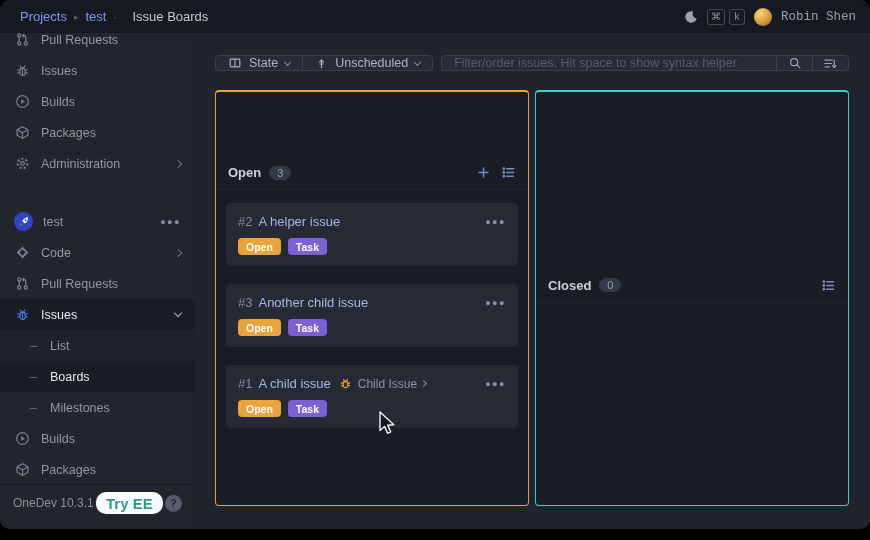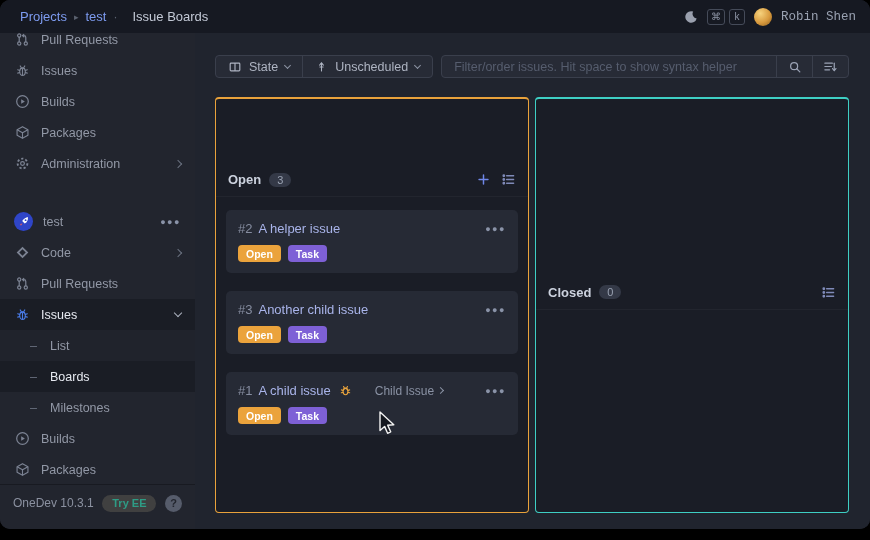--- a/index.html
+++ b/index.html
@@ -33,26 +33,26 @@
   .chev-right { width:6px; height:6px; border-right:1.5px solid #6b7280; border-bottom:1.5px solid #6b7280; transform:rotate(-45deg); margin-left:auto; }
   .chev-down { width:6px; height:6px; border-right:1.5px solid #aab0be; border-bottom:1.5px solid #aab0be; transform:rotate(45deg); margin-left:auto; margin-top:-3px; }
   .spacer { height:27px; }
   .proj-avatar { width:19px; height:19px; flex:none; }
   .dots { margin-left:auto; color:#8a93a8; font-size:9px; letter-spacing:1.5px; }
   .sub { padding-left:30px; }
   .dash { color:#6b7280; width:10px; flex:none; }
   .sub.active-page { background:#1a1d25; color:#e7eaf1; }
   .sidebar-footer { position:absolute; left:0; right:0; bottom:8px; height:37px; background:#22252e; border-top:1px solid rgba(0,0,0,.28); display:flex; align-items:center; justify-content:space-between; padding:0 13px; z-index:3; }
   .version { font-size:12px; color:#8b91a0; }
-  .tryee { background:#404040; color:#2e9c85; font-size:11px; font-weight:700; padding:2.5px 10px; border-radius:10px; cursor:pointer; }
+  .tryee { background:#ffffff; color:#2e9c85; font-size:15px; font-weight:700; padding:2.5px 10px; border-radius:10px; cursor:pointer; }
   .help { width:17px; height:17px; border-radius:50%; background:#565c6b; color:#22252e; font-size:11px; font-weight:700; display:flex; align-items:center; justify-content:center; cursor:pointer; }
 
   
   .content { position:absolute; left:195px; top:33px; right:0; bottom:0; background:#20242e; padding:22px 21px 0 20px; }
-  .toolbar { display:flex; gap:8px; height:23px; margin-bottom:19px; }
+  .toolbar { display:flex; gap:8px; height:16px; margin-bottom:19px; }
   .btn-group { display:flex; border:1px solid #3a3f4c; border-radius:4px; background:#272b36; overflow:hidden; flex:none; }
   .tbtn { display:flex; align-items:center; gap:7px; padding:0 12px; font-size:12.5px; color:#aeb4c2; cursor:pointer; }
   .tbtn + .tbtn { border-left:1px solid #3a3f4c; }
   .tbtn .caret { width:5px; height:5px; border-right:1.4px solid #8d94a4; border-bottom:1.4px solid #8d94a4; transform:rotate(45deg); margin-top:-2px; }
   .italic { }
   .filter-group { flex:1; display:flex; border:1px solid #3a3f4c; border-radius:4px; background:#272b36; overflow:hidden; }
   .filter-group input { flex:1; background:transparent; border:none; outline:none; color:#c6ccd8; font-size:12.5px; padding:0 12px; font-family:"Liberation Sans", sans-serif; }
   .filter-group input::placeholder { color:#565d6e; }
   .icon-btn { width:36px; display:flex; align-items:center; justify-content:center; border-left:1px solid #3a3f4c; color:#9aa2b4; cursor:pointer; }
 
@@ -64,21 +64,21 @@
   .col-title { font-size:13px; font-weight:700; color:#ccd2de; }
   .count-badge { background:#343947; color:#9aa2b2; font-size:11px; padding:1px 8px; border-radius:9px; }
   .col-actions { margin-left:auto; display:flex; align-items:center; gap:11px; }
   .plus { color:#6f87e8; cursor:pointer; display:flex; }
   .listicon { color:#7f8ab8; cursor:pointer; display:flex; }
   .cards { padding:13px 10px; display:flex; flex-direction:column; gap:18px; }
   .card { background:#262a35; border-radius:5px; padding:11px 12px 11px; cursor:pointer; }
   .card-top { display:flex; align-items:center; gap:6px; }
   .card-num { color:#868da0; font-size:13px; }
   .card-title { color:#a9b4ea; font-size:13px; }
-  .card-link { display:flex; align-items:center; gap:4px; color:#8a92a4; font-size:12px; margin-left:17px; cursor:pointer; }
+  .card-link { display:flex; align-items:center; gap:4px; color:#8a92a4; font-size:12px; margin-left:0; cursor:pointer; }
   .link-chev { width:5px; height:5px; border-right:1.3px solid #8a92a4; border-top:1.3px solid #8a92a4; transform:rotate(45deg); }
   .card-dots { margin-left:auto; color:#8a93a8; font-size:9px; letter-spacing:1.5px; }
   .card-labels { display:flex; gap:7px; margin-top:9px; }
   .badge { font-size:10.5px; font-weight:700; color:#fff; padding:2.5px 8px; border-radius:4px; }
   .badge.open-l { background:#eba33c; }
   .badge.task-l { background:#7e60d6; }
   .bugicon-inline { display:flex; margin-left:2px; }
 
   .cursor { position:absolute; left:378px; top:411px; z-index:20; pointer-events:none; }
   svg { display:block; }

